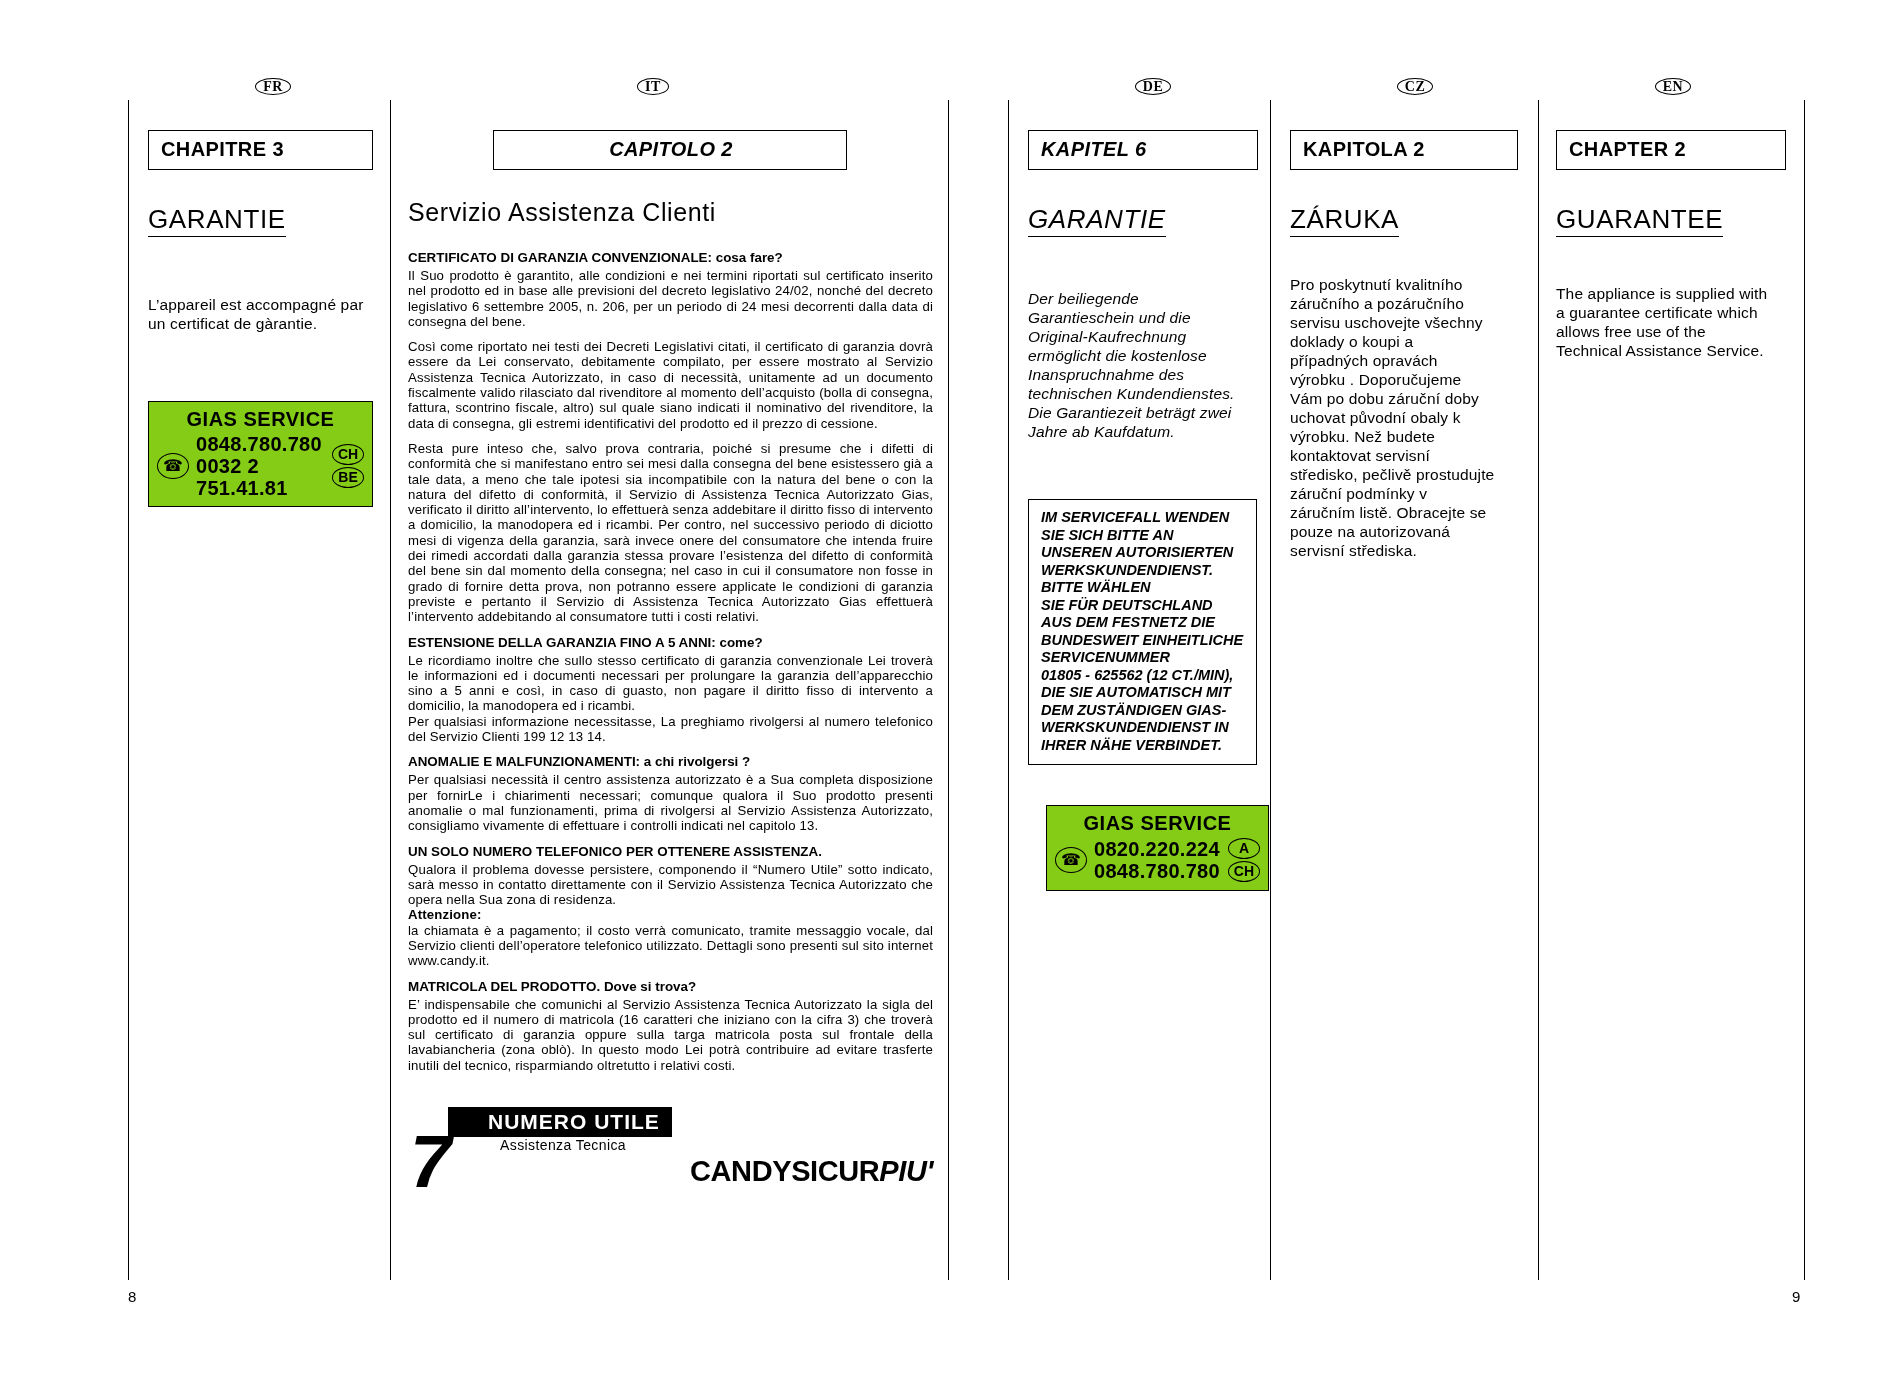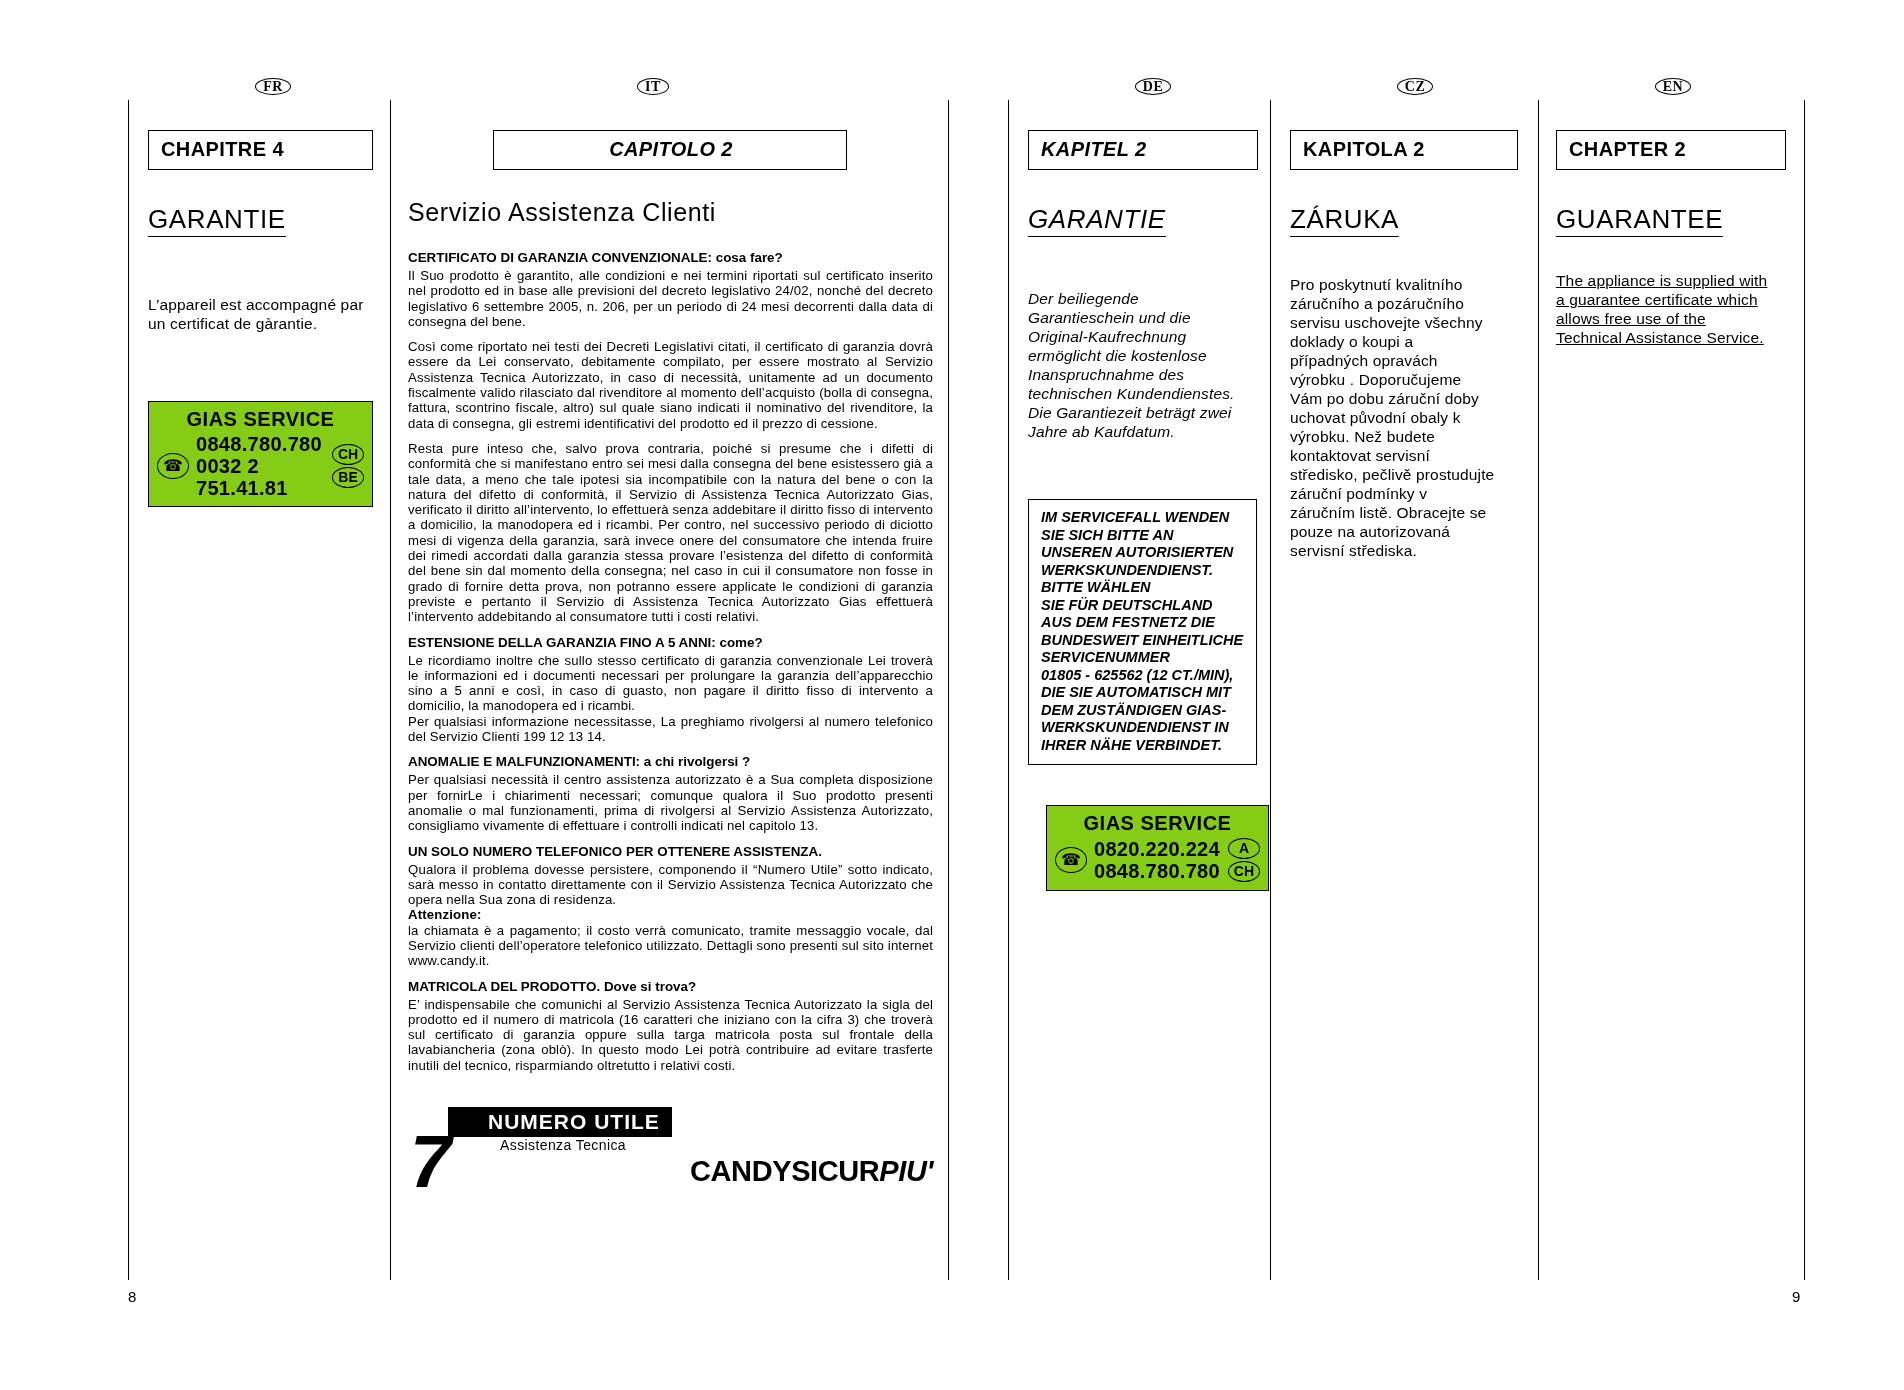--- a/index.html
+++ b/index.html
@@ -233,21 +233,21 @@
 
   <div class="page-rule" style="left:128px; top:100px;"></div>
   <div class="vsep" style="left:390px;"></div>
   <div class="vsep" style="left:948px;"></div>
 
   <div class="col" style="left:128px; top:100px; width:262px;">
     <div class="lang-badge" style="left:122px; top:-22px; position:absolute;">
       <span class="oval">FR</span>
     </div>
     <div style="position:absolute; left:20px; top:30px; width:225px;">
-      <div class="chapter-box">CHAPITRE 4</div>
+      <div class="chapter-box">CHAPITRE 3</div>
       <div class="heading">GARANTIE</div>
       <p class="para body-text" style="margin-top:58px; width:225px;">L’appareil est accompagné par un certificat de gàrantie.</p>
 
       
       <div class="gias-box" style="margin-top:58px;">
         <div class="gias-title">GIAS SERVICE</div>
         <div class="gias-row">
           <div class="phone-ic">☎</div>
           <div class="gias-nums">
             <div>0848.780.780</div>
@@ -310,21 +310,21 @@
   <div class="vsep" style="left:1008px;"></div>
   <div class="vsep" style="left:1270px;"></div>
   <div class="vsep" style="left:1538px;"></div>
   <div class="vsep" style="left:1804px;"></div>
 
   <div class="col" style="left:1008px; top:100px; width:262px;">
     <div class="lang-badge" style="left:122px; top:-22px; position:absolute;">
       <span class="oval">DE</span>
     </div>
     <div style="position:absolute; left:20px; top:30px; width:230px;">
-      <div class="chapter-box italic" style="text-align:left;">KAPITEL 2</div>
+      <div class="chapter-box italic" style="text-align:left;">KAPITEL 6</div>
       <div class="heading italic">GARANTIE</div>
       <p class="para body-text italic" style="margin-top:52px; width:210px;">Der beiliegende Garantieschein und die Original-Kaufrechnung ermöglicht die kostenlose Inanspruchnahme des technischen Kundendienstes. Die Garantiezeit beträgt zwei Jahre ab Kaufdatum.</p>
 
       <div class="de-service-box" style="margin-top:58px; width:205px; white-space:pre-line;">IM SERVICEFALL WENDEN SIE SICH BITTE AN UNSEREN AUTORISIERTEN WERKSKUNDENDIENST. BITTE WÄHLEN
 SIE FÜR DEUTSCHLAND AUS DEM FESTNETZ DIE BUNDESWEIT EINHEITLICHE SERVICENUMMER
 01805 - 625562 (12 CT./MIN), DIE SIE AUTOMATISCH MIT DEM ZUSTÄNDIGEN GIAS-WERKSKUNDENDIENST IN IHRER NÄHE VERBINDET.</div>
 
       <div class="gias-box" style="margin-top:40px; margin-left:18px;">
         <div class="gias-title">GIAS SERVICE</div>
         <div class="gias-row">
@@ -353,19 +353,19 @@
     </div>
   </div>
 
   <div class="col" style="left:1538px; top:100px; width:266px;">
     <div class="lang-badge" style="left:112px; top:-22px; position:absolute;">
       <span class="oval">EN</span>
     </div>
     <div style="position:absolute; left:18px; top:30px; width:230px;">
       <div class="chapter-box">CHAPTER 2</div>
       <div class="heading">GUARANTEE</div>
-      <p class="para body-text" style="margin-top:34px; width:218px;text-decoration:underline;">The appliance is supplied with a guarantee certificate which allows free use of the Technical Assistance Service.</p>
+      <p class="para body-text" style="margin-top:47px; width:218px;">The appliance is supplied with a guarantee certificate which allows free use of the Technical Assistance Service.</p>
     </div>
   </div>
 
   <div class="page-num" style="left:1792px; top:1288px;">9</div>
 
 </div>
 
 </body></html>

